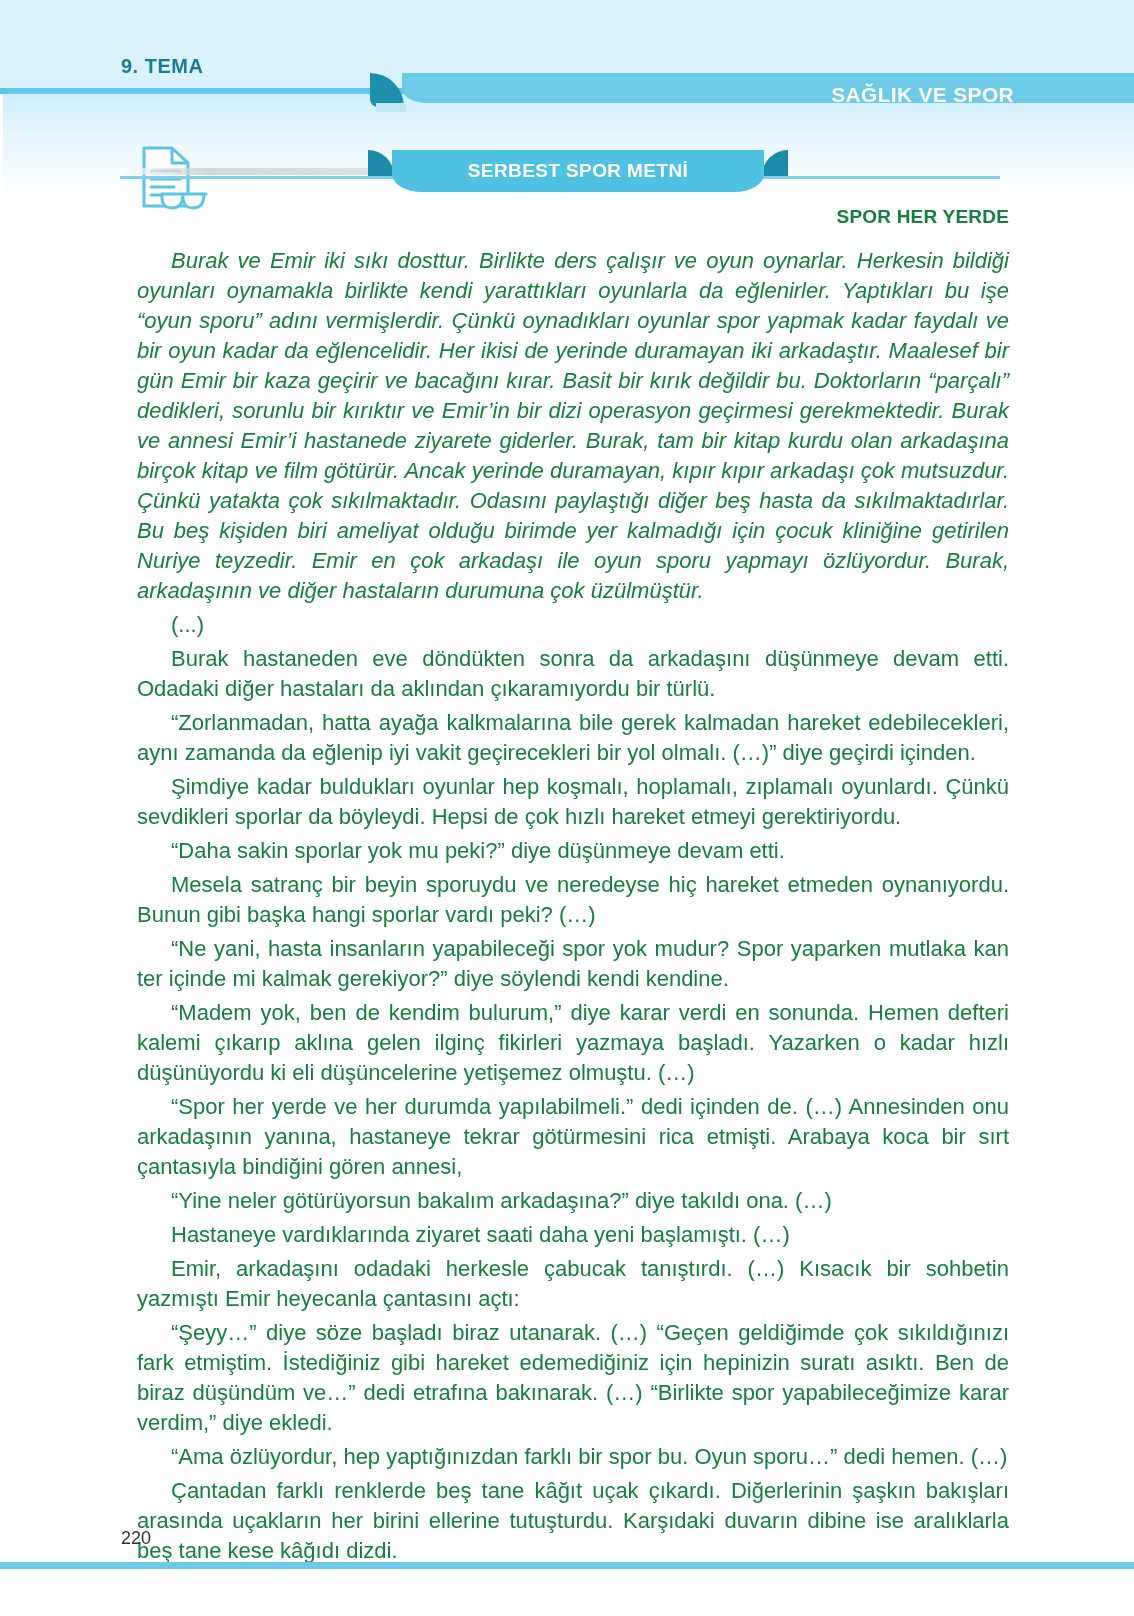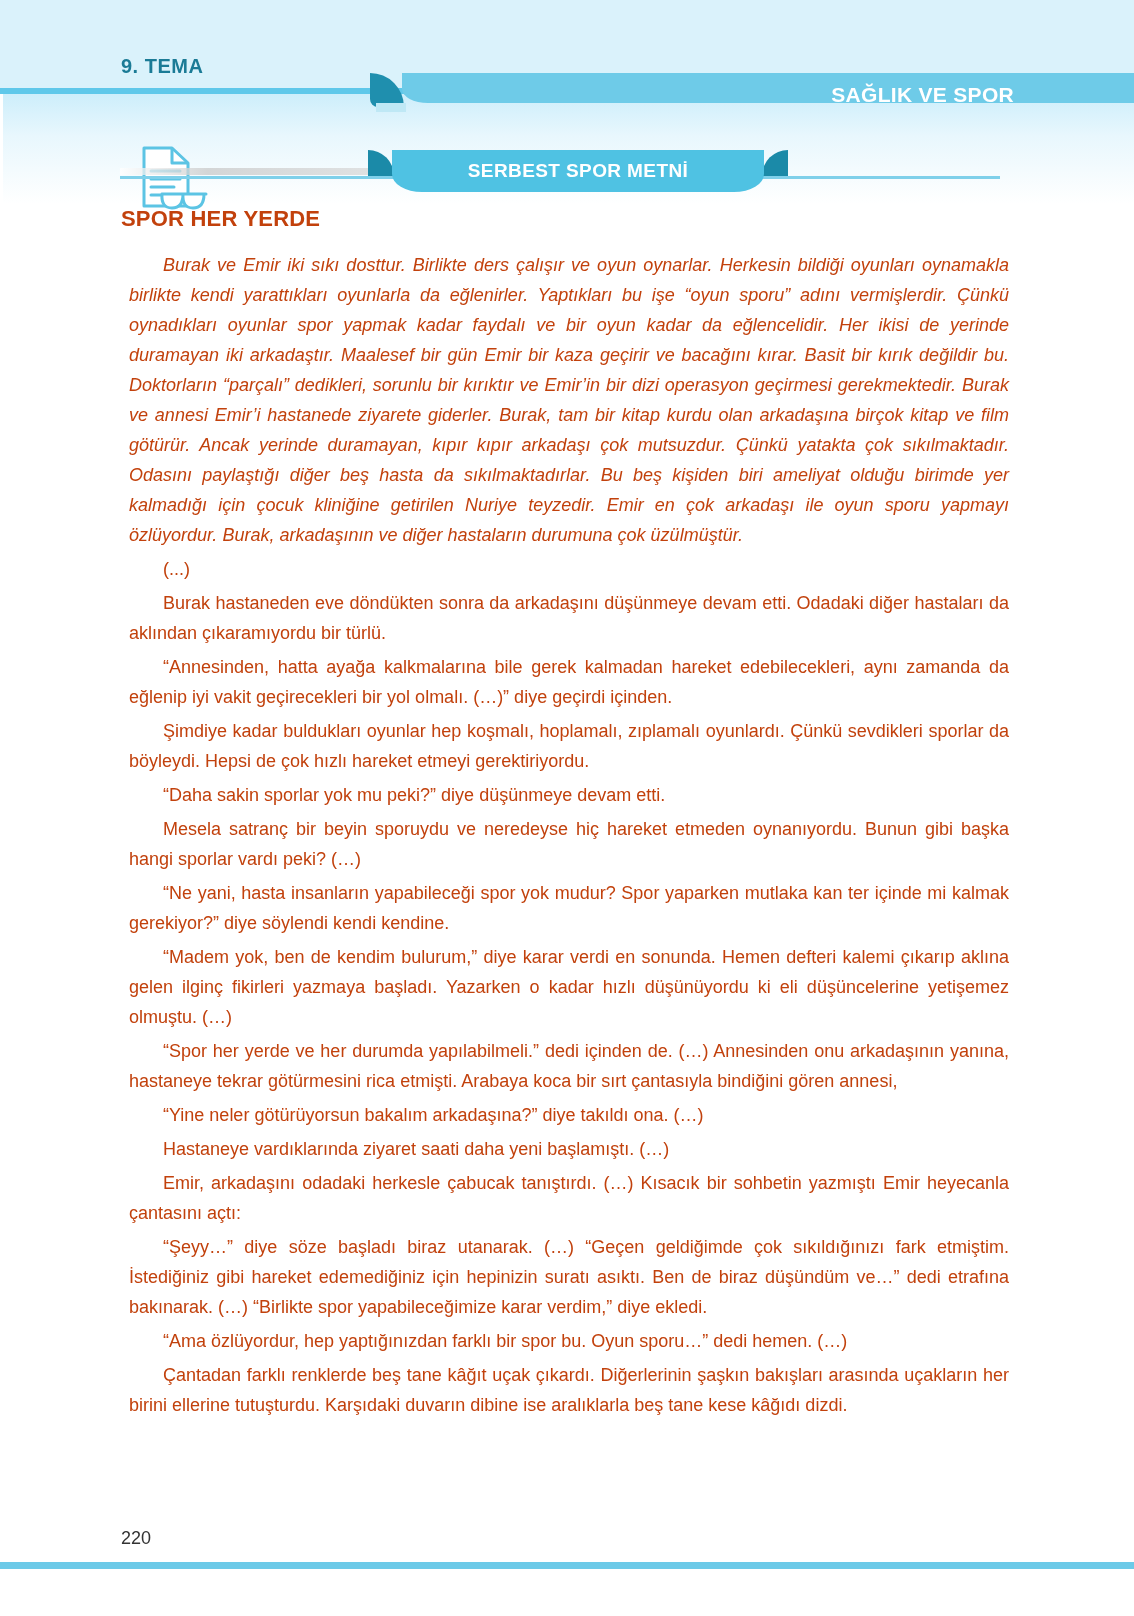--- a/index.html
+++ b/index.html
@@ -172,32 +172,32 @@
   }
 
   
   .content {
     position: absolute;
     left: 121px;
     top: 206px;
     width: 888px;
   }
   .story-title {
-    text-align: left;
-    font-size: 22px;
+    text-align: right;
+    font-size: 19px;
     font-weight: bold;
-    color: #c2410c;
+    color: #15803d;
     margin: 0 0 18px 0;
     letter-spacing: 0.2px;
   }
   p.para {
-    margin: 0 0 4px 8px;
-    font-size: 18px;
+    margin: 0 0 4px 16px;
+    font-size: 22px;
     line-height: 30px;
-    color: #c2410c;
+    color: #15803d;
     text-align: justify;
     text-indent: 34px;
     hyphens: manual;
   }
   p.intro {
     font-style: italic;
   }
 
   
   .page-number {
@@ -275,21 +275,21 @@
       <span class="section-ribbon-label">SERBEST SPOR METNİ</span>
     </div>
   </div>
 
   <div class="content">
     <h1 class="story-title">SPOR HER YERDE</h1>
     <p class="para intro">Burak ve Emir iki sıkı dosttur. Birlikte ders çalışır ve oyun oynarlar. Herkesin bildiği oyunları oynamakla birlikte kendi yarattıkları oyunlarla da eğlenirler. Yaptıkları bu işe “oyun sporu” adını vermişlerdir. Çünkü oynadıkları oyunlar spor yapmak kadar faydalı ve bir oyun kadar da eğlencelidir. Her ikisi de yerinde duramayan iki arkadaştır. Maalesef bir gün Emir bir kaza geçirir ve bacağını kırar.  Basit bir kırık değildir bu. Doktorların “parçalı” dedikleri, sorunlu bir kırıktır ve Emir’in bir dizi operasyon geçirmesi gerekmektedir. Burak ve annesi Emir’i hastanede ziyarete giderler. Burak, tam bir kitap kurdu olan arkadaşına birçok kitap ve film götürür. Ancak yerinde duramayan, kıpır kıpır arkadaşı çok mutsuzdur. Çünkü yatakta çok sıkılmaktadır. Odasını paylaştığı diğer beş hasta da sıkılmaktadırlar. Bu beş kişiden biri ameliyat olduğu birimde yer kalmadığı için çocuk kliniğine getirilen Nuriye teyzedir. Emir en çok arkadaşı ile oyun sporu yapmayı özlüyordur. Burak, arkadaşının ve diğer hastaların durumuna çok üzülmüştür.</p>
     <div id="paras">
         <p class="para">(...)</p>
         <p class="para">Burak hastaneden eve döndükten sonra da arkadaşını düşünmeye devam etti. Odadaki diğer hastaları da aklından çıkaramıyordu bir türlü.</p>
-        <p class="para">“Annesinden, hatta ayağa kalkmalarına bile gerek kalmadan hareket edebilecekleri, aynı zamanda da eğlenip iyi vakit geçirecekleri bir yol olmalı. (…)” diye geçirdi içinden.</p>
+        <p class="para">“Zorlanmadan, hatta ayağa kalkmalarına bile gerek kalmadan hareket edebilecekleri, aynı zamanda da eğlenip iyi vakit geçirecekleri bir yol olmalı. (…)” diye geçirdi içinden.</p>
         <p class="para">Şimdiye kadar buldukları oyunlar hep koşmalı, hoplamalı, zıplamalı oyunlardı. Çünkü sevdikleri sporlar da böyleydi. Hepsi de çok hızlı hareket etmeyi gerektiriyordu.</p>
         <p class="para">“Daha sakin sporlar yok mu peki?” diye düşünmeye devam etti.</p>
         <p class="para">Mesela satranç bir beyin sporuydu ve neredeyse hiç hareket etmeden oynanıyordu. Bunun gibi başka hangi sporlar vardı peki? (…)</p>
         <p class="para">“Ne yani, hasta insanların yapabileceği spor yok mudur? Spor yaparken mutlaka kan ter içinde mi kalmak gerekiyor?” diye söylendi kendi kendine.</p>
         <p class="para">“Madem yok, ben de kendim bulurum,” diye karar verdi en sonunda. Hemen defteri kalemi çıkarıp aklına gelen ilginç fikirleri yazmaya başladı. Yazarken o kadar hızlı düşünüyordu ki eli düşüncelerine yetişemez olmuştu. (…)</p>
         <p class="para">“Spor her yerde ve her durumda yapılabilmeli.” dedi içinden de. (…) Annesinden onu arkadaşının yanına, hastaneye tekrar götürmesini rica etmişti. Arabaya koca bir sırt çantasıyla bindiğini gören annesi,</p>
         <p class="para">“Yine neler götürüyorsun bakalım arkadaşına?” diye takıldı ona. (…)</p>
         <p class="para">Hastaneye vardıklarında ziyaret saati daha yeni başlamıştı. (…)</p>
         <p class="para">Emir, arkadaşını odadaki herkesle çabucak tanıştırdı. (…) Kısacık bir sohbetin yazmıştı Emir heyecanla çantasını açtı:</p>
         <p class="para">“Şeyy…” diye söze başladı biraz utanarak. (…) “Geçen geldiğimde çok sıkıldığınızı fark etmiştim. İstediğiniz gibi hareket edemediğiniz için hepinizin suratı asıktı. Ben de biraz düşündüm ve…” dedi etrafına bakınarak. (…) “Birlikte spor yapabileceğimize karar verdim,” diye ekledi.</p>

